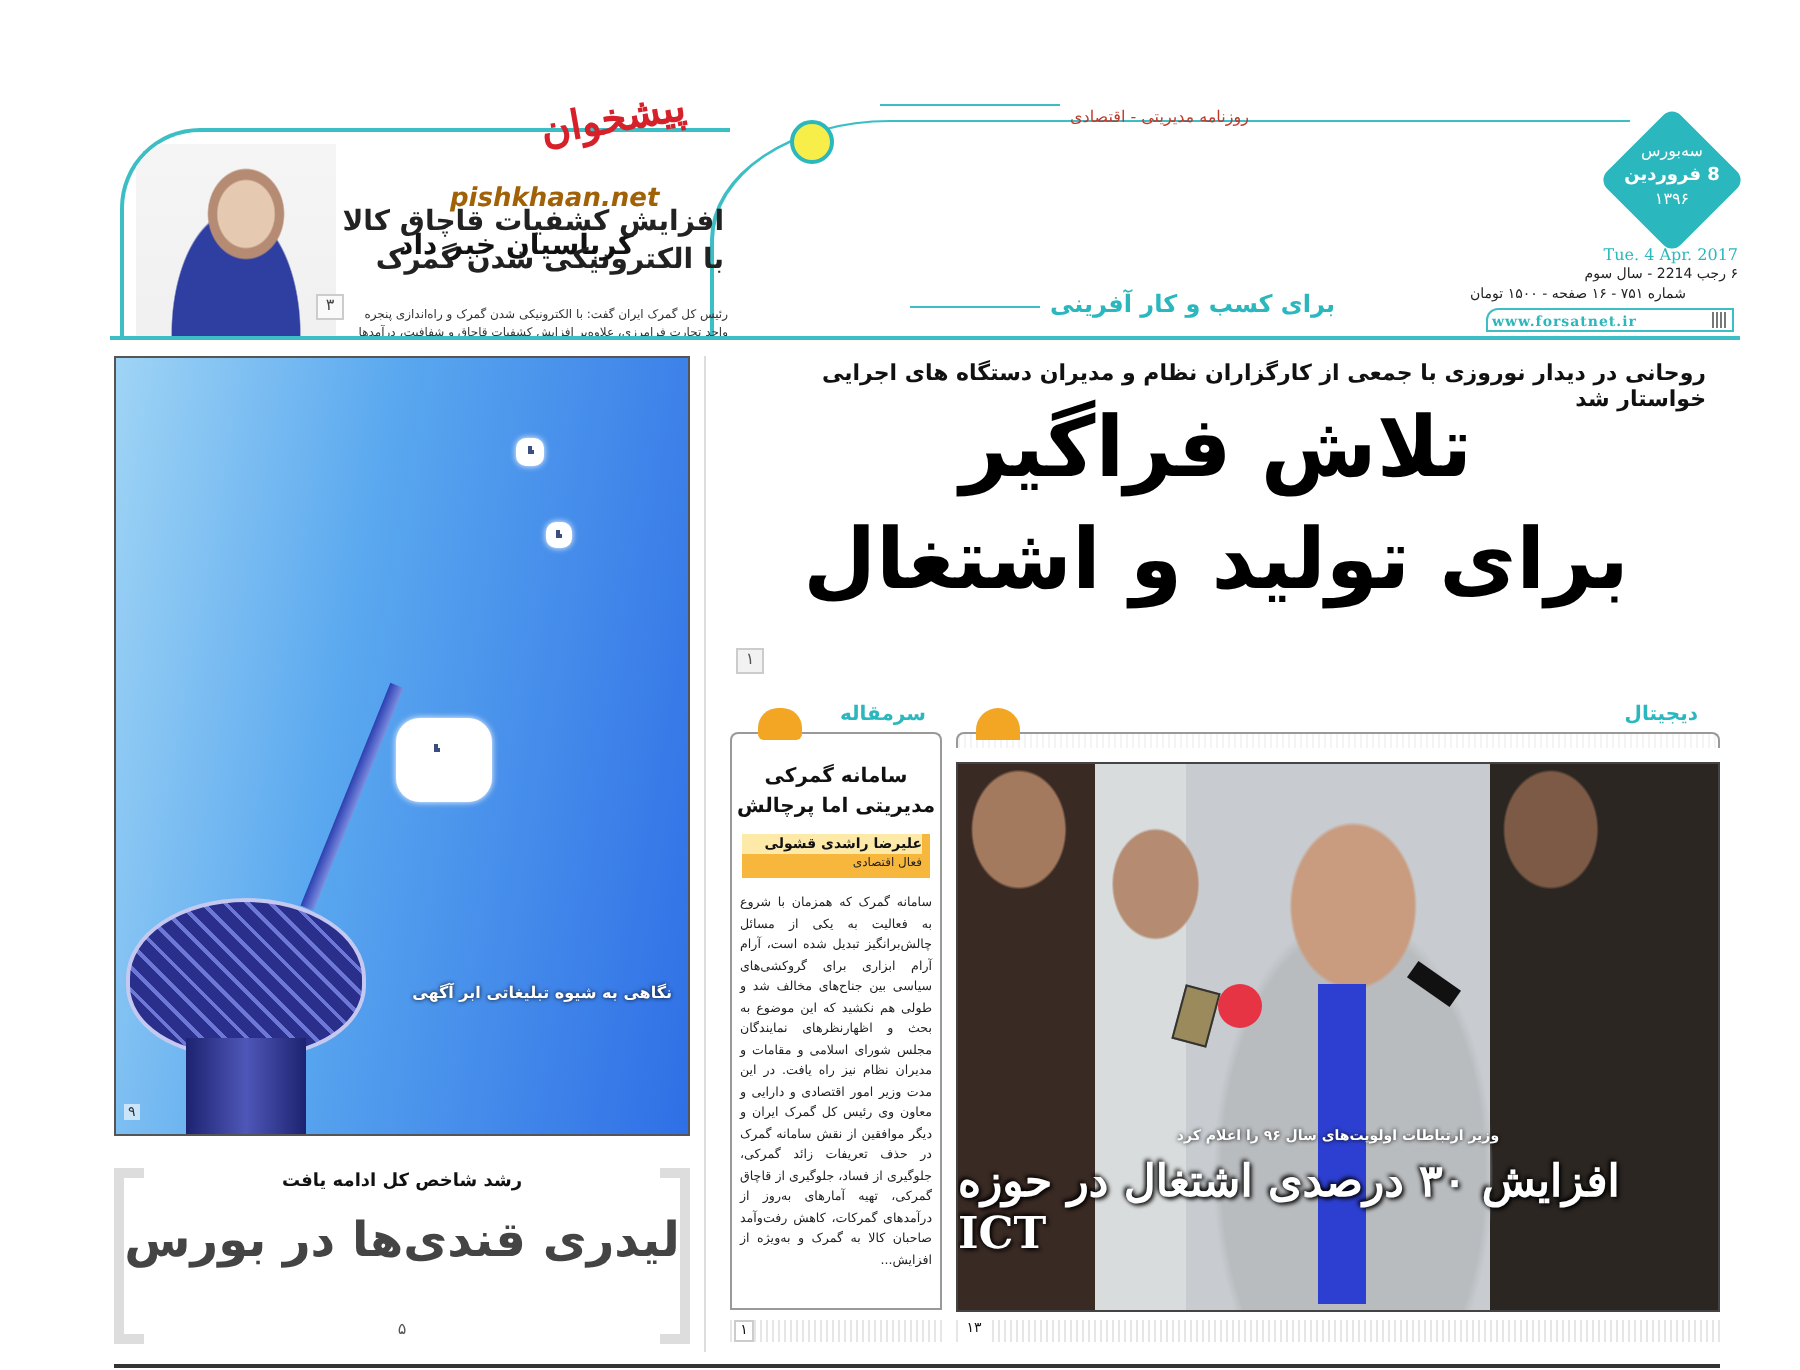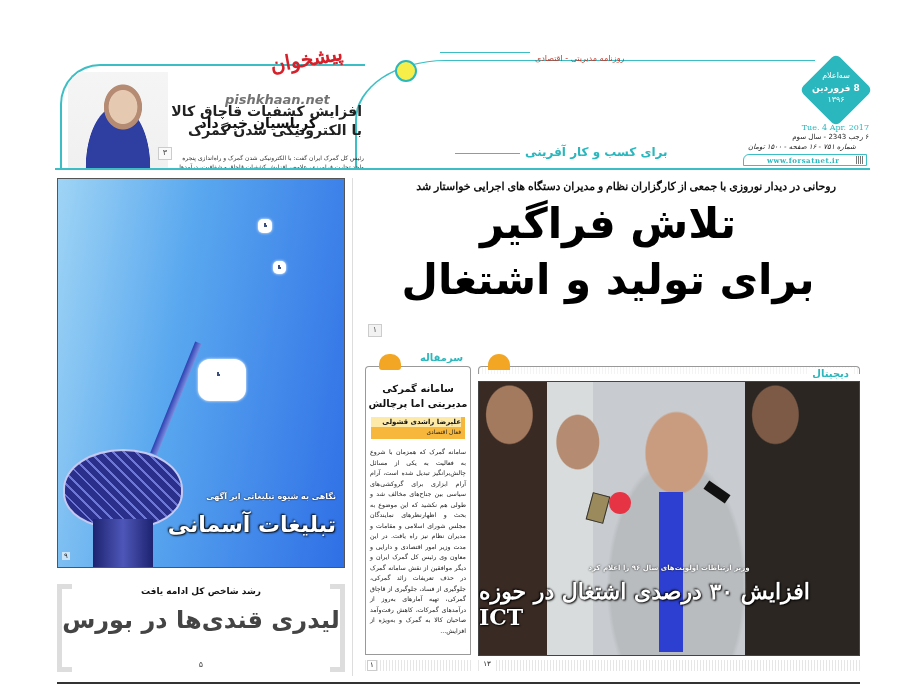--- a/index.html
+++ b/index.html
@@ -15,33 +15,33 @@
   .tagline-top-rule { position: absolute; left: 385px; top: 10px; width: 90px; height: 1px; background: #3bbfc4; }
   .logo-text { position: absolute; left: 320px; top: 12px; width: 400px; text-align: center; font-family: "DejaVu Sans", sans-serif; font-weight: bold; font-size: 72px; color: #2ab7bd; direction: rtl; letter-spacing: -2px; line-height: 88px; }
   .logo-sun { position: absolute; left: 340px; top: 18px; width: 22px; height: 22px; border-radius: 50%; background: #f7ee4a; border: 2px solid #2ab7bd; }
   .logo-sub { position: absolute; left: 470px; top: 103px; font-size: 12px; color: #2ab7bd; direction: rtl; font-weight: bold; }
   .logo-sub-rule { position: absolute; left: 400px; top: 111px; width: 65px; height: 1px; background: #3bbfc4; }
 
   .date-badge { position: absolute; left: 755px; top: 22px; width: 52px; height: 52px; background: #2ab7bd; transform: rotate(45deg); border-radius: 6px; }
   .date-badge-text { position: absolute; left: 748px; top: 28px; width: 66px; text-align: center; color: #fff; font-size: 8px; line-height: 12px; direction: rtl; }
   .date-en { position: absolute; left: 718px; top: 81px; width: 96px; text-align: right; font-family: "DejaVu Serif", serif; font-size: 8px; color: #2ab7bd; }
   .date-hijri { position: absolute; left: 695px; top: 91px; width: 119px; text-align: right; font-size: 7px; color: #222; direction: rtl; }
-  .issue-line { position: absolute; left: 680px; top: 101px; width: 134px; text-align: center; font-size: 7px; color: #222; direction: rtl; font-style: italic; }
-  .website { position: absolute; left: 688px; top: 112px; width: 124px; height: 12px; border: 1px solid #3bbfc4; border-radius: 6px 0 0 0; font-family: "DejaVu Serif", serif; font-size: 7px; color: #2ab7bd; padding-left: 23px; line-height: 11px; font-weight: bold; letter-spacing: 0.5px; }
+  .issue-line { position: absolute; left: 680px; top: 101px; width: 134px; text-align: left; font-size: 7px; color: #222; direction: rtl; }
+  .website { position: absolute; left: 688px; top: 112px; width: 124px; height: 12px; border: 1px solid #3bbfc4; border-radius: 6px 0 0 0; font-family: "DejaVu Serif", serif; font-size: 7px; color: #2ab7bd; padding-left: 2px; line-height: 11px; font-weight: bold; letter-spacing: 0.5px; }
   .website-bars { position: absolute; right: 2px; top: 1px; width: 8px; height: 8px; background: repeating-linear-gradient(90deg, #777 0 1px, transparent 1px 2px); }
 
   
   .teaser-box { position: absolute; left: 5px; top: 22px; width: 305px; height: 106px; border-top: 2px solid #3bbfc4; border-left: 2px solid #3bbfc4; border-top-left-radius: 40px; overflow: hidden; }
   .teaser-photo { position: absolute; left: 6px; top: 6px; width: 100px; height: 100px; background: radial-gradient(ellipse at 55% 35%, #e6c9b1 0 18%, #b58b73 19% 24%, transparent 25%), radial-gradient(ellipse at 50% 95%, #2f3fa1 0 45%, transparent 46%), linear-gradient(#f5f5f5, #f0f0f0); }
   .teaser-kicker { position: absolute; left: 95px; top: 22px; width: 160px; text-align: right; font-size: 14px; font-weight: bold; direction: rtl; margin-top: 27px; }
   .teaser-title { position: absolute; left: 105px; top: 36px; width: 195px; text-align: right; font-size: 14px; font-weight: bold; line-height: 19px; direction: rtl; color: #222; }
   .teaser-body { position: absolute; left: 110px; top: 88px; width: 192px; text-align: right; font-size: 6px; line-height: 8.5px; direction: rtl; color: #333; }
   .teaser-page { position: absolute; left: 100px; top: 106px; width: 14px; height: 13px; border: 1px solid #ccc; background: #fafafa; font-size: 8px; text-align: center; color: #444; }
   .watermark { position: absolute; left: 215px; top: 5px; font-family: "DejaVu Serif", serif; font-size: 20px; color: #d6202a; font-weight: bold; transform: rotate(-10deg); direction: rtl; }
-  .watermark-url { position: absolute; left: 170px; top: 50px; font-size: 13px; color: #737373; font-weight: bold; font-style: italic; }
+  .watermark-url { position: absolute; left: 170px; top: 50px; font-size: 13px; color: #a16207; font-weight: bold; font-style: italic; }
 
   
   .sky-photo { left: 57px; top: 178px; width: 288px; height: 390px; border: 1px solid #555; background: linear-gradient(100deg, #9fd4f5 0%, #5aa8ef 40%, #2f6fe6 100%); overflow: hidden; }
   .cloud { position: absolute; background: #fff; border-radius: 5px; box-shadow: 0 0 3px #fff; }
   .cloud span { position: absolute; left: 40%; top: 30%; width: 3px; height: 4px; border-left: 2px solid #3a4f80; border-bottom: 2px solid #3a4f80; }
   .tower-mast { position: absolute; left: 92px; top: 155px; width: 7px; height: 120px; background: linear-gradient(90deg, #2b3fb0, #7d8de0); transform: rotate(22deg); transform-origin: bottom center; }
   .tower-head { position: absolute; left: 5px; top: 270px; width: 120px; height: 80px; border-radius: 50% 50% 45% 45%; background: repeating-linear-gradient(45deg, #2a2f8c 0 6px, #6c77d6 6px 8px), #303a9c; border: 2px solid #c5c9f0; }
   .tower-shaft { position: absolute; left: 35px; top: 340px; width: 60px; height: 60px; background: linear-gradient(90deg, #1d2370, #4e57b8, #1d2370); }
   .sky-kicker { position: absolute; right: 8px; top: 313px; font-size: 8px; color: #fff; font-weight: bold; direction: rtl; text-shadow: 0 0 2px #000; }
   .sky-title { position: absolute; right: 8px; top: 333px; font-size: 22px; color: #fff; font-weight: bold; direction: rtl; text-shadow: 1px 1px 2px #000, -1px -1px 2px #000; }
@@ -49,42 +49,42 @@
 
   .bourse-box { left: 57px; top: 584px; width: 288px; height: 88px; }
   .bracket-l { position: absolute; left: 0; top: 0; width: 15px; height: 88px; border: 5px solid #ddd; border-right: none; }
   .bracket-r { position: absolute; right: 0; top: 0; width: 15px; height: 88px; border: 5px solid #ddd; border-left: none; }
   .bourse-kicker { position: absolute; left: 0; right: 0; top: 2px; text-align: center; font-size: 9px; font-weight: bold; direction: rtl; }
   .bourse-title { position: absolute; left: 0; right: 0; top: 22px; text-align: center; font-size: 24px; font-weight: bold; color: #444; direction: rtl; }
   .bourse-page { position: absolute; left: 0; right: 0; top: 76px; text-align: center; font-size: 8px; color: #555; }
   .col-divider-left { left: 352px; top: 178px; width: 1px; height: 498px; background: #ddd; }
 
   
-  .main-kicker { left: 356px; top: 180px; width: 480px; text-align: right; font-size: 11px; font-weight: bold; direction: rtl; font-family: Liberation Serif, serif; }
+  .main-kicker { left: 373px; top: 180px; width: 480px; text-align: right; font-size: 11px; font-weight: bold; direction: rtl; }
   .main-title { left: 368px; top: 196px; width: 480px; text-align: center; font-size: 42px; font-weight: bold; line-height: 56px; direction: rtl; color: #000; }
   .main-page { left: 368px; top: 324px; width: 14px; height: 13px; border: 1px solid #ccc; background: #f2f2f2; font-size: 8px; text-align: center; color: #555; }
 
   
   .ed-header { left: 365px; top: 352px; width: 106px; height: 22px; }
   .ed-header-line { position: absolute; left: 0; right: 0; top: 14px; height: 8px; border-top: 1px solid #999; border-left: 1px solid #999; border-right: 1px solid #999; border-radius: 4px 4px 0 0; }
   .ed-label { position: absolute; right: 6px; top: 0; font-size: 10px; font-weight: bold; color: #2ab7bd; background: #fff; padding: 0 2px; direction: rtl; }
   .ed-icon { position: absolute; left: 14px; top: 2px; width: 22px; height: 16px; border-radius: 10px 10px 3px 3px; background: #f2a623; }
   .ed-box { left: 365px; top: 373px; width: 106px; height: 282px; border-left: 1px solid #999; border-right: 1px solid #999; border-bottom: 1px solid #999; overflow: hidden; }
   .ed-title { position: absolute; left: 0; right: 0; top: 8px; text-align: center; font-size: 10px; font-weight: bold; line-height: 15px; direction: rtl; }
   .ed-author { position: absolute; left: 5px; right: 5px; top: 44px; height: 22px; background: #f6b73c; direction: rtl; text-align: right; padding-right: 4px; }
   .ed-author-name { font-size: 7px; font-weight: bold; display: block; line-height: 10px; background: #fde9a8; }
   .ed-author-role { font-size: 6px; display: block; line-height: 10px; color: #222; }
   .ed-body { position: absolute; left: 4px; right: 4px; top: 74px; text-align: justify; text-align-last: right; font-size: 6.3px; line-height: 10.5px; direction: rtl; color: #222; }
   .ed-footer { left: 365px; top: 660px; width: 106px; height: 11px; background: repeating-linear-gradient(90deg, #e6e6e6 0 1px, #fff 1px 3px); }
   .ed-footer-page { position: absolute; left: 2px; top: 0; width: 10px; height: 11px; border: 1px solid #ccc; background: #fff; font-size: 7px; text-align: center; }
 
   
   .dg-header { left: 478px; top: 352px; width: 382px; height: 22px; }
   .dg-header-line { position: absolute; left: 0; right: 0; top: 14px; height: 8px; border-top: 1px solid #999; border-left: 1px solid #999; border-right: 1px solid #999; border-radius: 4px 4px 0 0; background: repeating-linear-gradient(90deg, #f4f4f4 0 1px, #fff 1px 3px); }
-  .dg-label { position: absolute; right: 8px; top: 16px; font-size: 10px; font-weight: bold; color: #2ab7bd; background: #fff; padding: 0 3px; direction: rtl; margin-left: 32px; }
+  .dg-label { position: absolute; right: 8px; top: 0; font-size: 10px; font-weight: bold; color: #2ab7bd; background: #fff; padding: 0 3px; direction: rtl; margin-left: 32px; }
   .dg-icon { position: absolute; left: 10px; top: 2px; width: 22px; height: 16px; border-radius: 11px 11px 0 0; background: #f2a623; }
   .dg-photo { left: 478px; top: 381px; width: 382px; height: 275px; border: 1px solid #444; overflow: hidden;
     background:
       radial-gradient(ellipse 32px 42px at 52% 26%, #c99c80 0 95%, transparent 100%),
       radial-gradient(ellipse 70px 130px at 52% 75%, #b9bcbf 0 94%, transparent 100%),
       radial-gradient(ellipse 24px 30px at 8% 12%, #a47a5e 0 95%, transparent 100%),
       radial-gradient(ellipse 22px 28px at 26% 22%, #b58c72 0 95%, transparent 100%),
       radial-gradient(ellipse 24px 30px at 78% 12%, #7c5a46 0 95%, transparent 100%),
       linear-gradient(90deg, #3a2a24 0 18%, #d9dcdc 18% 30%, #c8ccd0 30% 70%, #2b2622 70% 100%);
   }
@@ -105,26 +105,26 @@
 <div id="masthead" class="abs">
   <div class="mast-curve"></div>
   <div class="tagline-top-rule"></div>
   <div class="tagline-top">روزنامه مدیریتی - اقتصادی</div>
   <div class="logo-sun"></div>
   <div class="logo-sub-rule"></div>
   <div class="logo-sub">برای کسب و کار آفرینی</div>
 
   <div class="date-badge"></div>
   <div class="date-badge-text">
-    <div>سه‌اعلام</div>
+    <div>سه‌بورس</div>
     <div style="font-size:9px;font-weight:bold;">8 فروردین</div>
     <div>۱۳۹۶</div>
   </div>
   <div class="date-en">Tue. 4 Apr. 2017</div>
-  <div class="date-hijri">۶ رجب 2343 - سال سوم</div>
+  <div class="date-hijri">۶ رجب 2214 - سال سوم</div>
   <div class="issue-line">شماره ۷۵۱ - ۱۶ صفحه - ۱۵۰۰ تومان</div>
   <div class="website">
     <span>www.forsatnet.ir</span>
     <span class="website-bars"></span>
   </div>
 
   <div class="teaser-box">
     <div class="teaser-photo"></div>
     <div class="teaser-kicker">کرباسیان خبر داد</div>
     <div class="teaser-title">افزایش کشفیات قاچاق کالا با الکترونیکی شدن گمرک</div>
@@ -150,21 +150,20 @@
   <div class="cloud" style="left:215px;top:82px;width:13px;height:13px;">
       <span></span>
     </div>
   <div class="cloud" style="left:140px;top:180px;width:48px;height:42px;border-radius:12px;">
       <span></span>
     </div>
   <div class="tower-mast"></div>
   <div class="tower-head"></div>
   <div class="tower-shaft"></div>
   <div class="sky-kicker">نگاهی به شیوه تبلیغاتی ابر آگهی</div>
-  <div class="sky-title">تبلیغات آسمانی</div>
   <div class="sky-page">۹</div>
 </div>
 
 <div class="abs bourse-box">
   <div class="bracket-l"></div>
   <div class="bracket-r"></div>
   <div class="bourse-kicker">رشد شاخص کل ادامه یافت</div>
   <div class="bourse-title">لیدری قندی‌ها در بورس</div>
   <div class="bourse-page">۵</div>
 </div>

